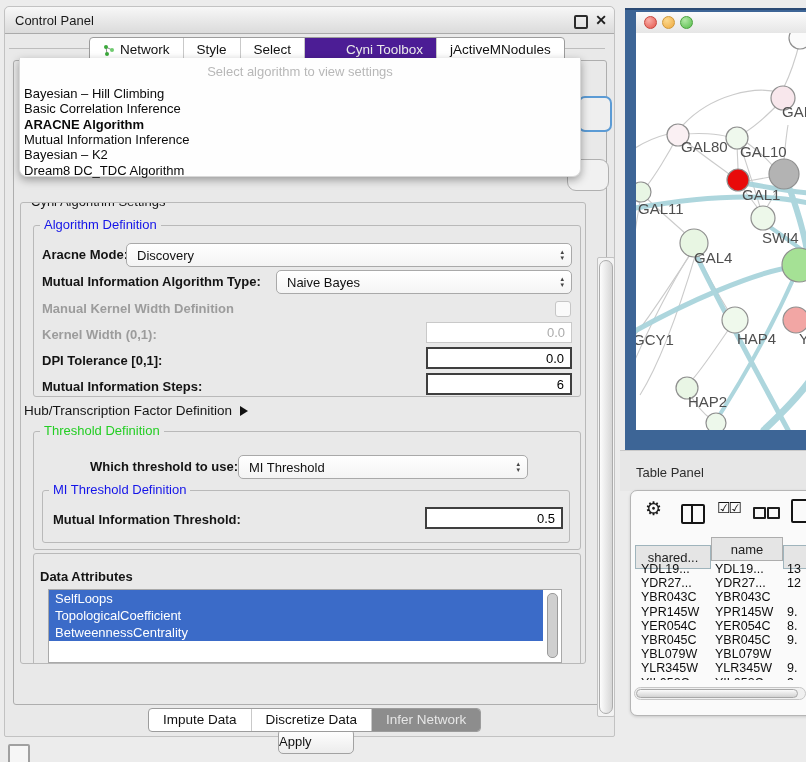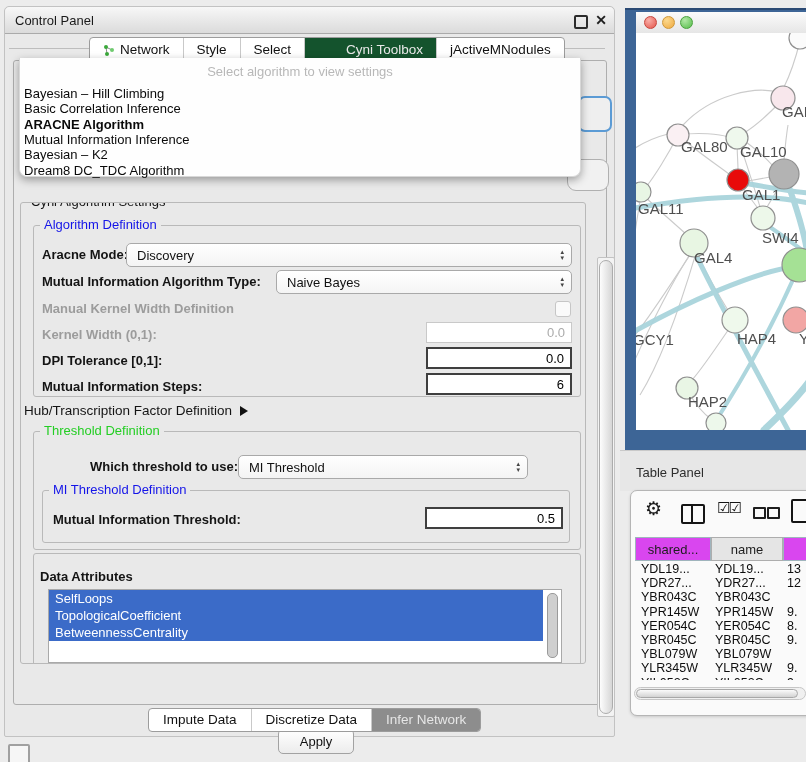--- a/index.html
+++ b/index.html
@@ -17,21 +17,21 @@
   #float-btn{position:absolute;right:26px;top:8px;width:10px;height:10px;
     border:2px solid #2B2B2B;border-radius:2px;background:transparent;}
   #close-btn{position:absolute;right:7px;top:5px;font-size:14px;font-weight:bold;color:#1E1E1E;}
   
   .hairline{height:1px;background:#BDBDBD;}
   #tabbar{left:84px;top:30px;height:23px;display:flex;background:#FFFFFF;
     border:1px solid #9C9C9C;border-radius:4px;overflow:hidden;}
   .tabseg{font-size:13.5px;color:#111;line-height:23px;padding:0 13px;white-space:nowrap;
     border-left:1px solid #C9C9C9;display:flex;align-items:center;gap:5px;}
   .tabseg:first-child{border-left:none;}
-  .tabseg.sel{background:#14532d;color:#E9E9E9;padding-left:41px;}
+  .tabseg.sel{background:#4c1d95;color:#E9E9E9;padding-left:41px;}
   
   #content-panel{left:8px;top:53px;width:592px;height:643px;background:#E9E9E9;
     border:1px solid #AEAEAE;border-radius:3px;}
   
   .gbox{position:absolute;border:1px solid #B9B9B9;border-radius:3px;}
   .legend{position:absolute;top:-9px;left:6px;background:#E9E9E9;padding:0 4px;
     font-size:13px;color:#141414;white-space:nowrap;}
   .legend.blue{color:#1414E8;}
   .legend.green{color:#24CE24;}
   .lbl{position:absolute;font-size:13px;color:#141414;white-space:nowrap;line-height:15px;}
@@ -64,21 +64,21 @@
   #attr-thumb{position:absolute;right:3px;top:3px;bottom:4px;width:9px;border-radius:5px;
     background:#CFCFCF;border:1px solid #9A9A9A;}
   
   #v-scroll{left:583px;top:196px;width:16px;height:458px;background:#F3F3F3;
     border:1px solid #C2C2C2;border-radius:2px;}
   #v-scroll .thumb{position:absolute;left:1px;right:1px;top:2px;bottom:2px;border-radius:7px;
     background:linear-gradient(90deg,#FDFDFD,#D6D6D6);border:1px solid #ACACAC;}
   
   #apply-btn{left:264px;top:668px;width:74px;height:23px;border:1px solid #A2A2A2;
     border-radius:5px;background:linear-gradient(#FFFFFF,#ECECEC);font-size:13px;color:#111;
-    display:flex;align-items:center;justify-content:center;}
+    display:flex;align-items:center;}
   #bottom-tabbar{left:143px;top:701px;height:22px;display:flex;background:#FFFFFF;
     border:1px solid #9C9C9C;border-radius:4px;overflow:hidden;}
   .btab{font-size:13.5px;color:#111;line-height:22px;padding:0 14px;white-space:nowrap;
     border-left:1px solid #C9C9C9;}
   .btab:first-child{border-left:none;}
   .btab.sel{background:#8D8D8D;color:#E6E6E6;}
   
   #dropdown{left:14px;top:51px;width:560px;height:118px;background:#FEFEFE;
     border:1px solid #D8D8D8;border-top:none;border-radius:0 0 8px 8px;
     box-shadow:0 3px 9px rgba(0,0,0,0.35);z-index:20;}
@@ -115,21 +115,21 @@
   .ticon{position:absolute;top:13px;}
   #icon-gear{left:14px;top:6px;font-size:19px;color:#1A1A1A;}
   #icon-columns{left:50px;width:20px;height:16px;border:2px solid #151515;border-radius:2px;}
   #icon-columns::after{content:"";position:absolute;left:8px;top:0;bottom:0;width:2px;background:#151515;}
   #icon-checks{left:86px;top:8px;font-size:15px;color:#151515;letter-spacing:-2px;}
   .sq{position:absolute;top:16px;width:9px;height:8px;border:2px solid #1E1E1E;border-radius:1px;}
   #icon-doc{left:160px;top:8px;width:17px;height:20px;border:2px solid #151515;border-radius:2px;}
   .th{position:absolute;top:46px;height:24px;box-sizing:border-box;
     border:1px solid #9FB4BC;font-size:13px;color:#1E1E1E;display:flex;
     align-items:center;justify-content:center;}
-  .th.blue{background:#d946ef;}
+  .th.blue{background:#e5e5e5;margin-top:8px;}
   .th.gray{background:#E5E5E5;border-color:#ADADAD;}
   #rows{position:absolute;left:4px;top:71px;right:0;height:118px;overflow:hidden;}
   .trow{height:14.2px;line-height:14.2px;font-size:12.5px;color:#0E0E0E;position:relative;}
   .td1{position:absolute;left:6px;}
   .td2{position:absolute;left:80px;}
   .td3{position:absolute;left:152px;}
   #h-scroll{position:absolute;left:3px;top:196px;width:172px;height:13px;background:#F0F0F0;
     border:1px solid #C6C6C6;border-radius:7px;box-sizing:border-box;}
   #h-scroll .thumb{position:absolute;left:1px;top:1px;bottom:1px;width:162px;border-radius:6px;
     background:linear-gradient(#FBFBFB,#D3D3D3);border:1px solid #A8A8A8;box-sizing:border-box;}

